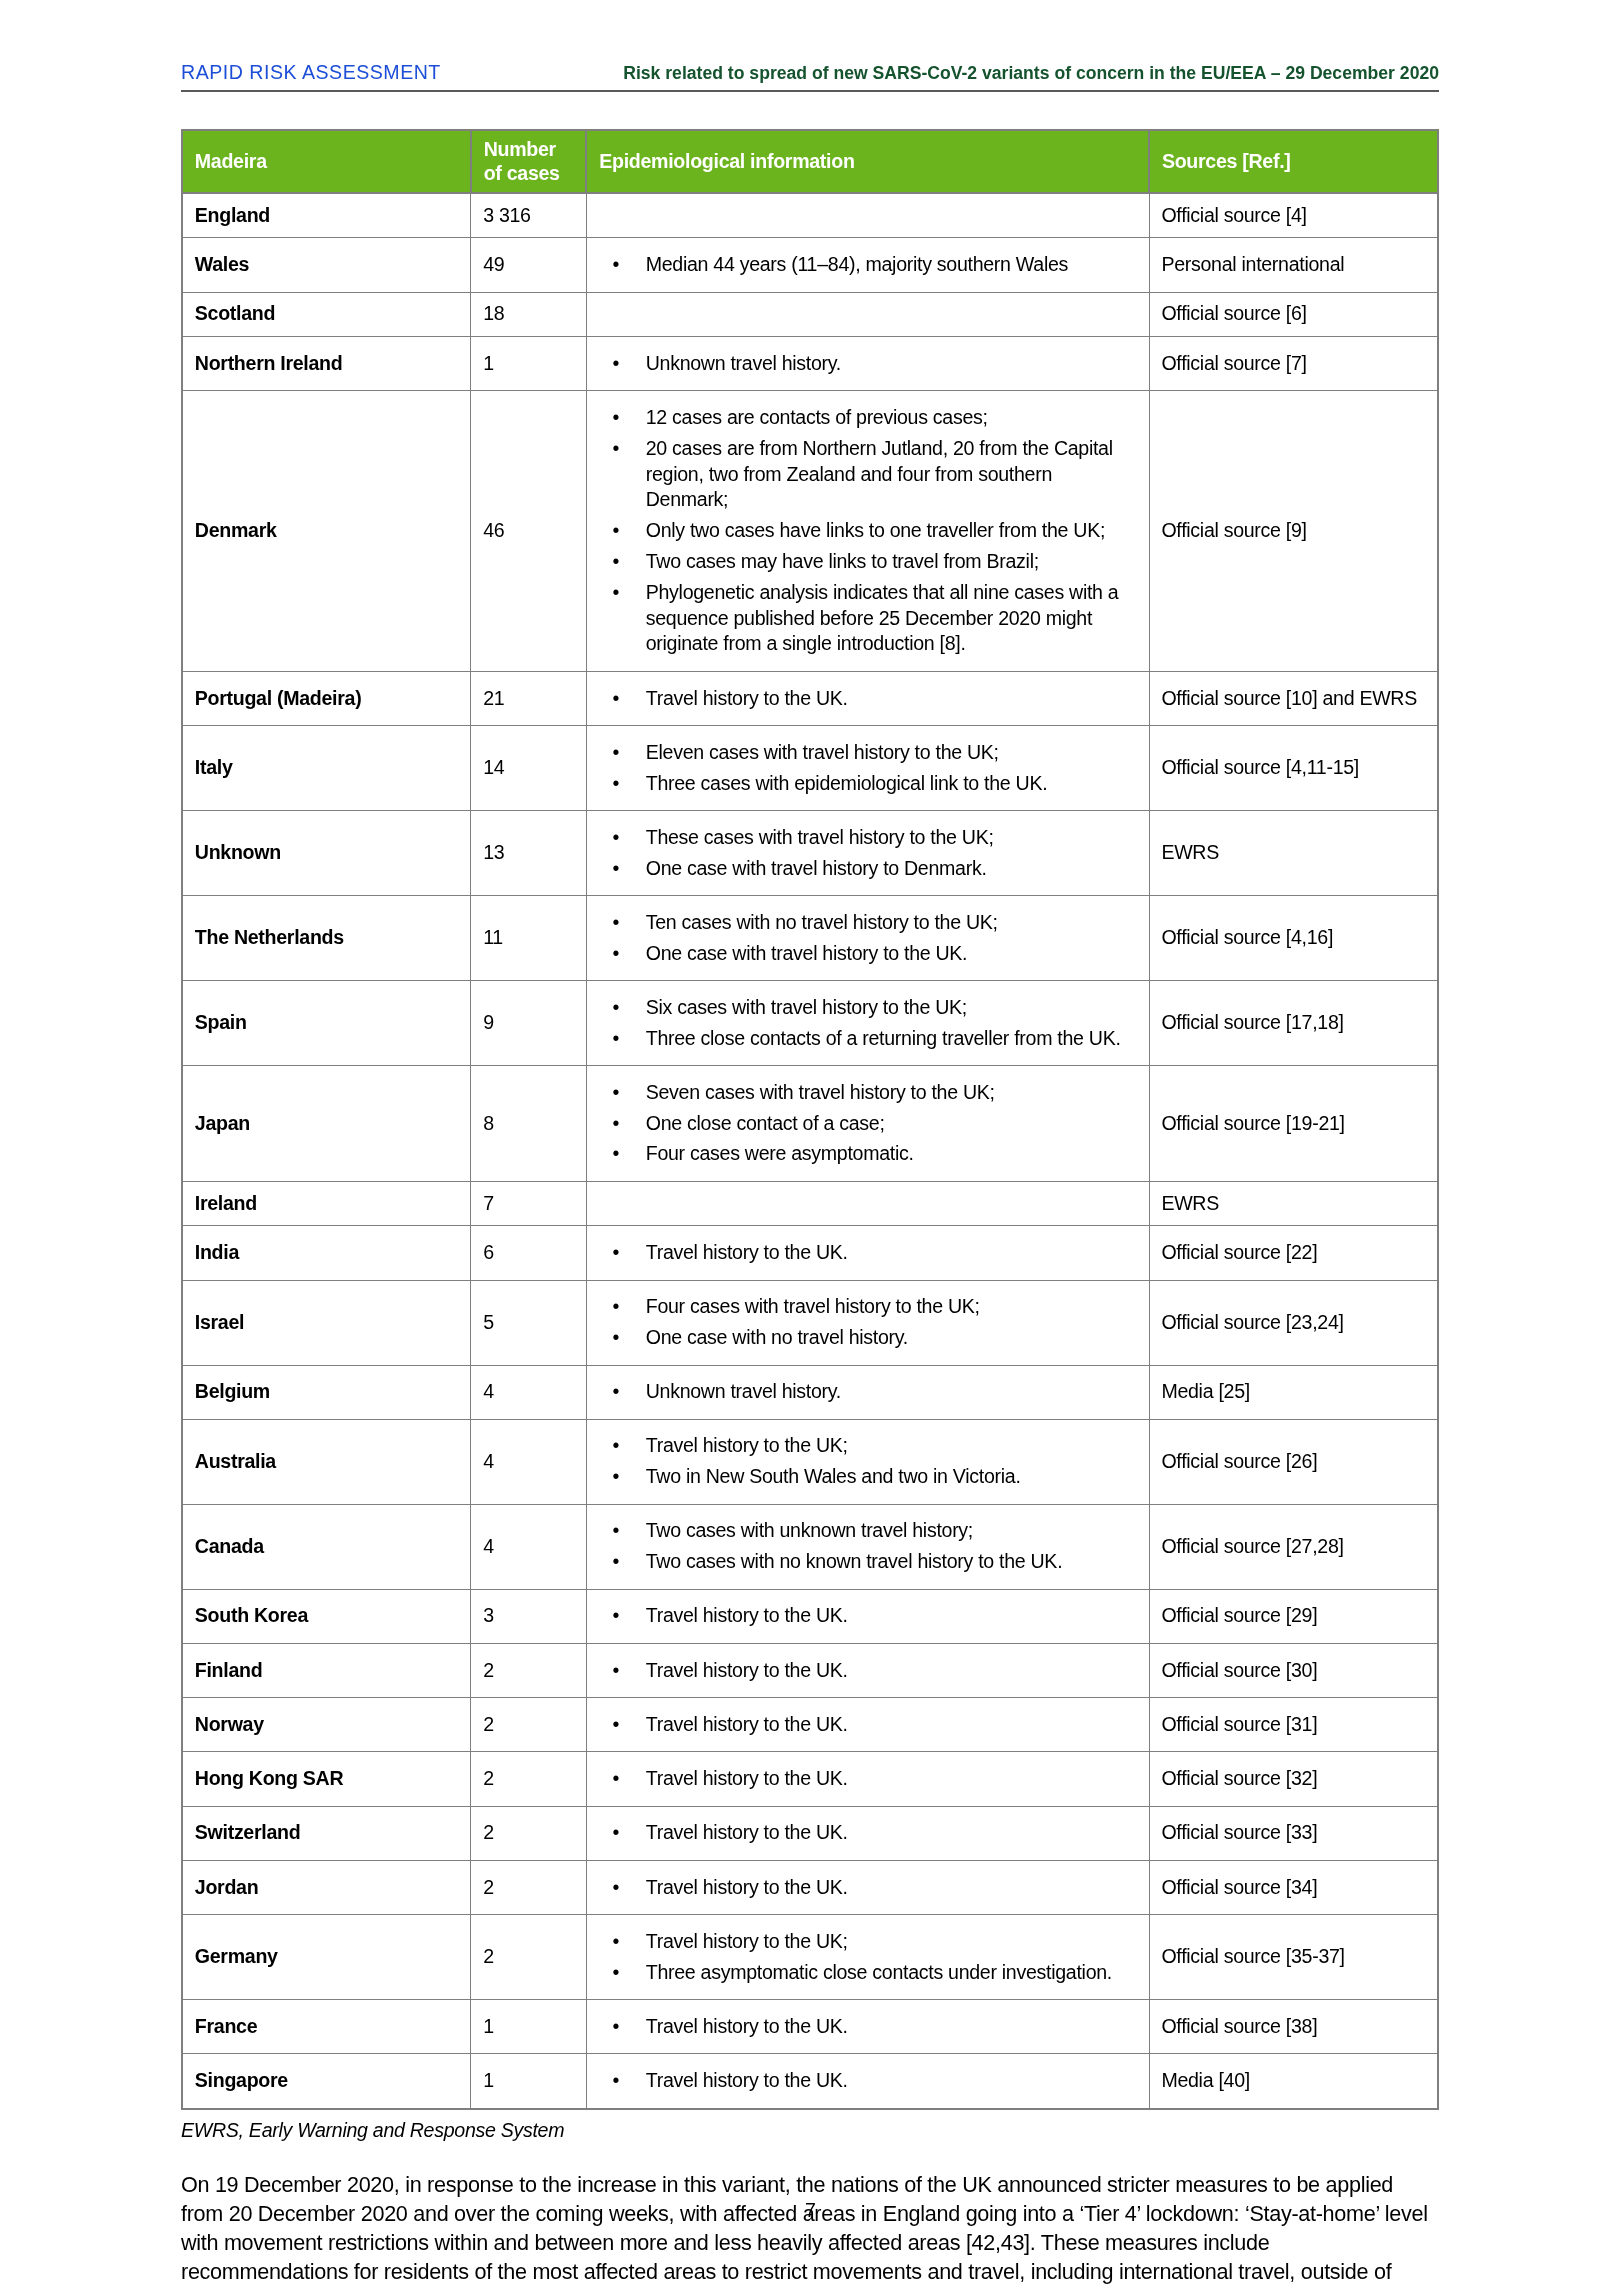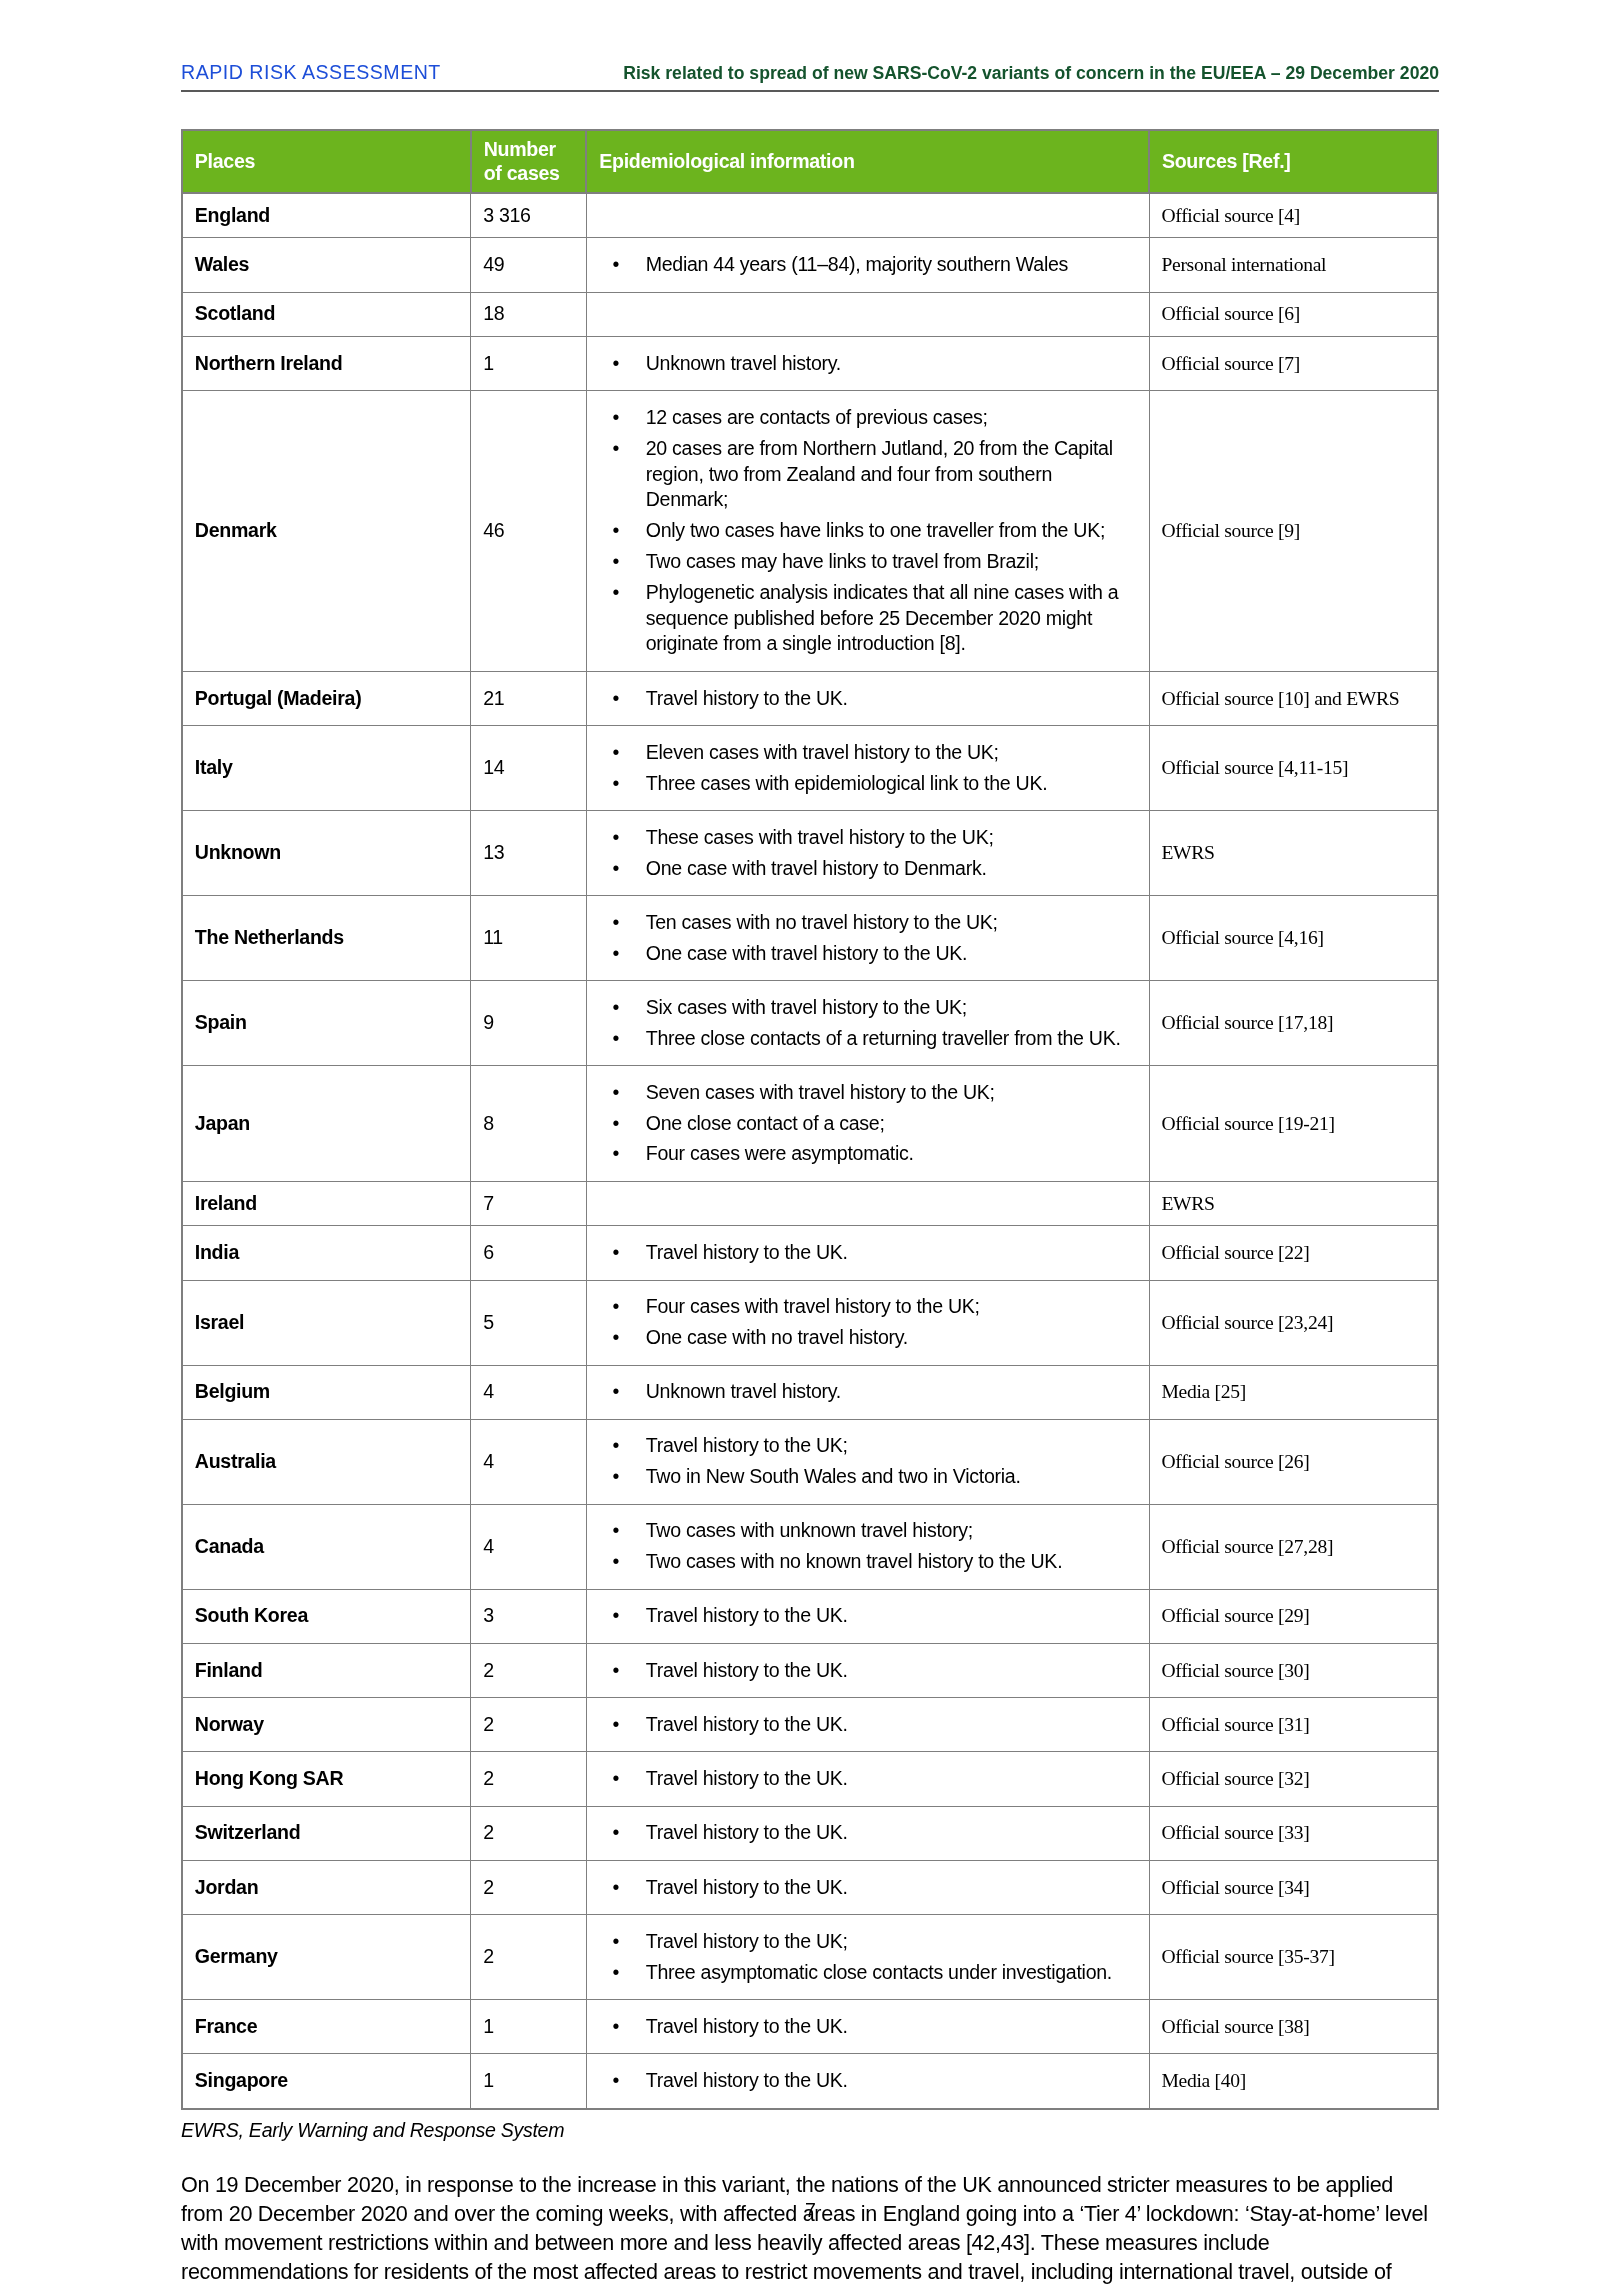--- a/index.html
+++ b/index.html
@@ -65,21 +65,21 @@
   table.cases td {
     border: 1px solid #7f7f7f;
     vertical-align: middle;
     padding: 8.8px 11.8px;
     line-height: 1.32;
   }
   table.cases { border: 2px solid #7f7f7f; }
   td.place { font-weight: 700; }
   td.cases-num { }
   td.info { padding: 3.9px 11.8px; }
-  td.source { padding-right: 21.6px; font-family: Liberation Serif, serif; }
+  td.source { padding-right: 21.6px; }
   ul.bullets {
     list-style: none;
     margin: 0;
     padding: 0;
   }
   ul.bullets li {
     position: relative;
     padding-left: 47px;
     margin: 4.9px 0;
   }
@@ -124,21 +124,21 @@
 
   <table class="cases">
     <colgroup>
       <col class="c-place">
         <col class="c-cases">
         <col class="c-info">
         <col class="c-source">
     </colgroup>
     <thead>
       <tr>
-        <th>Places</th>
+        <th>Madeira</th>
         <th>Number of cases</th>
         <th>Epidemiological information</th>
         <th>Sources [Ref.]</th>
       </tr>
     </thead>
     <tbody>
         <tr>
           <td class="place">England</td>
           <td class="cases-num">3 316</td>
           <td class="info"></td>

